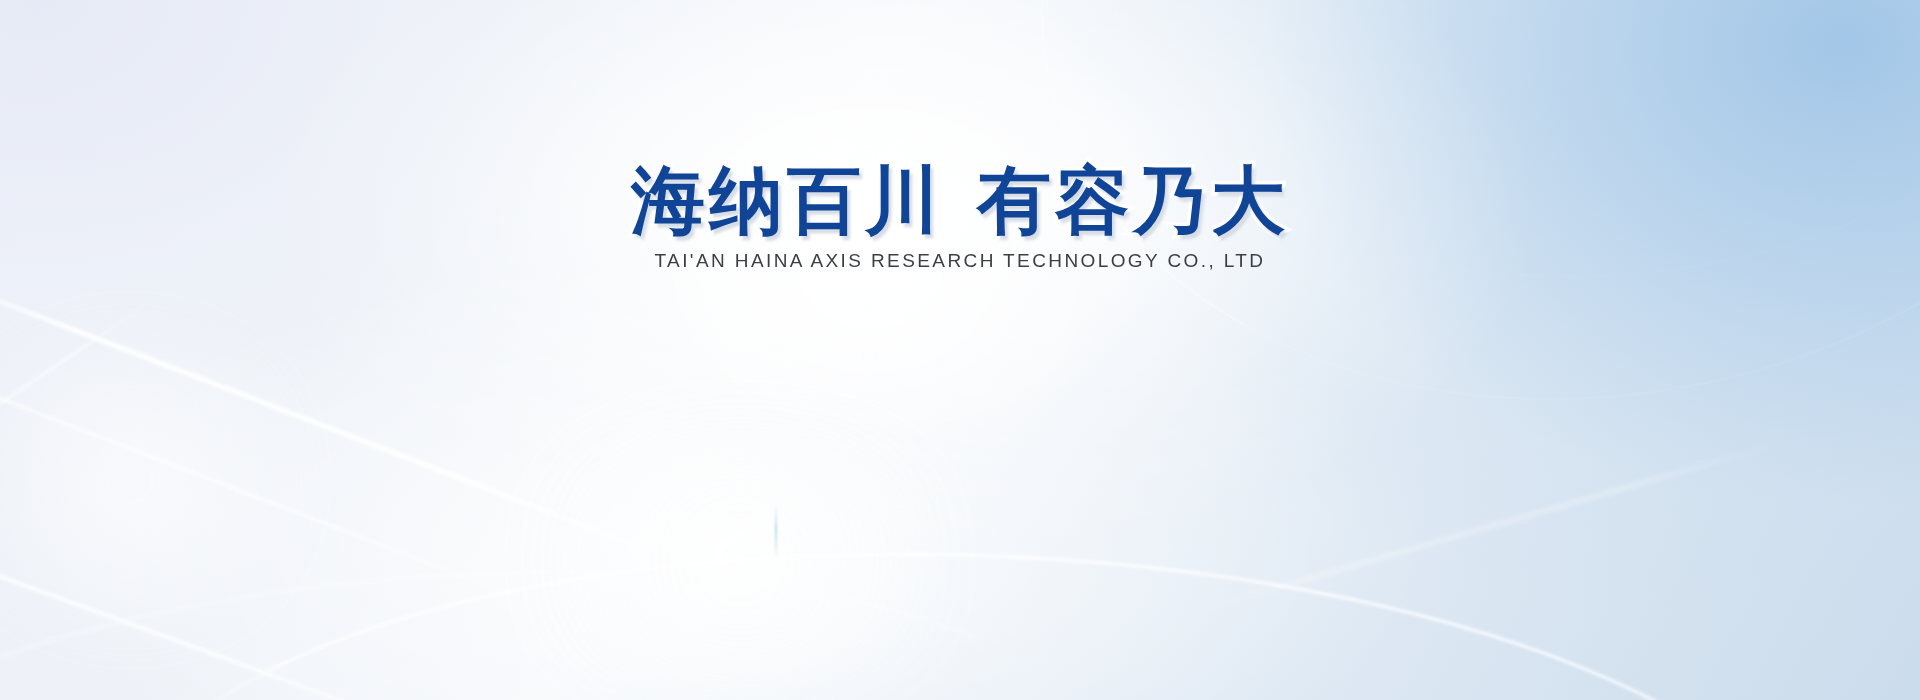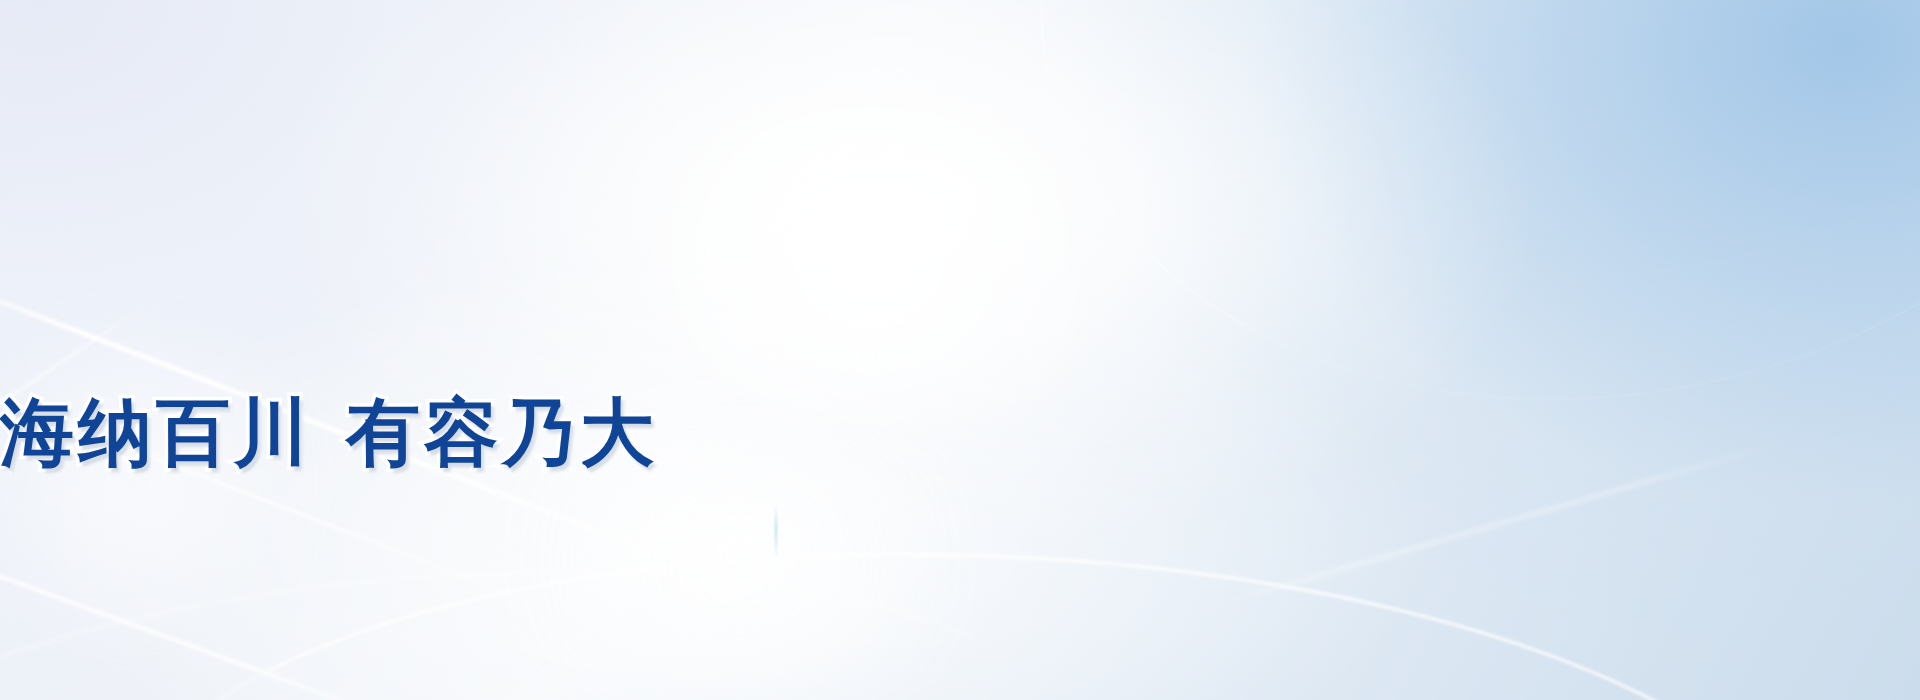--- a/index.html
+++ b/index.html
@@ -120,21 +120,21 @@
     top: 505px;
     background: linear-gradient(180deg, rgba(190,225,240,0) 0%, rgba(172,216,236,0.9) 45%, rgba(190,225,240,0) 100%);
     filter: blur(0.8px);
   }
 
   
   .content {
     position: absolute;
     inset: 0;
     display: flex;
-    flex-direction: row;
+    flex-direction: column;
     align-items: center;
     z-index: 5;
   }
 
   .headline {
     margin-top: 163px;
     font-size: 74px;
     font-weight: bold;
     line-height: 1;
     letter-spacing: 4px;
@@ -193,15 +193,16 @@
 
     <div class="tick"></div>
   </div>
 
   <div class="content">
     <div class="headline">
       <span>海纳百川</span><span class="gap"></span><span>有容乃大</span>
     </div>
 
 
+    <div class="subtitle-en">TAI'AN HAINA AXIS RESEARCH TECHNOLOGY CO., LTD</div>
   </div>
 
 </div>
 
 </body></html>

